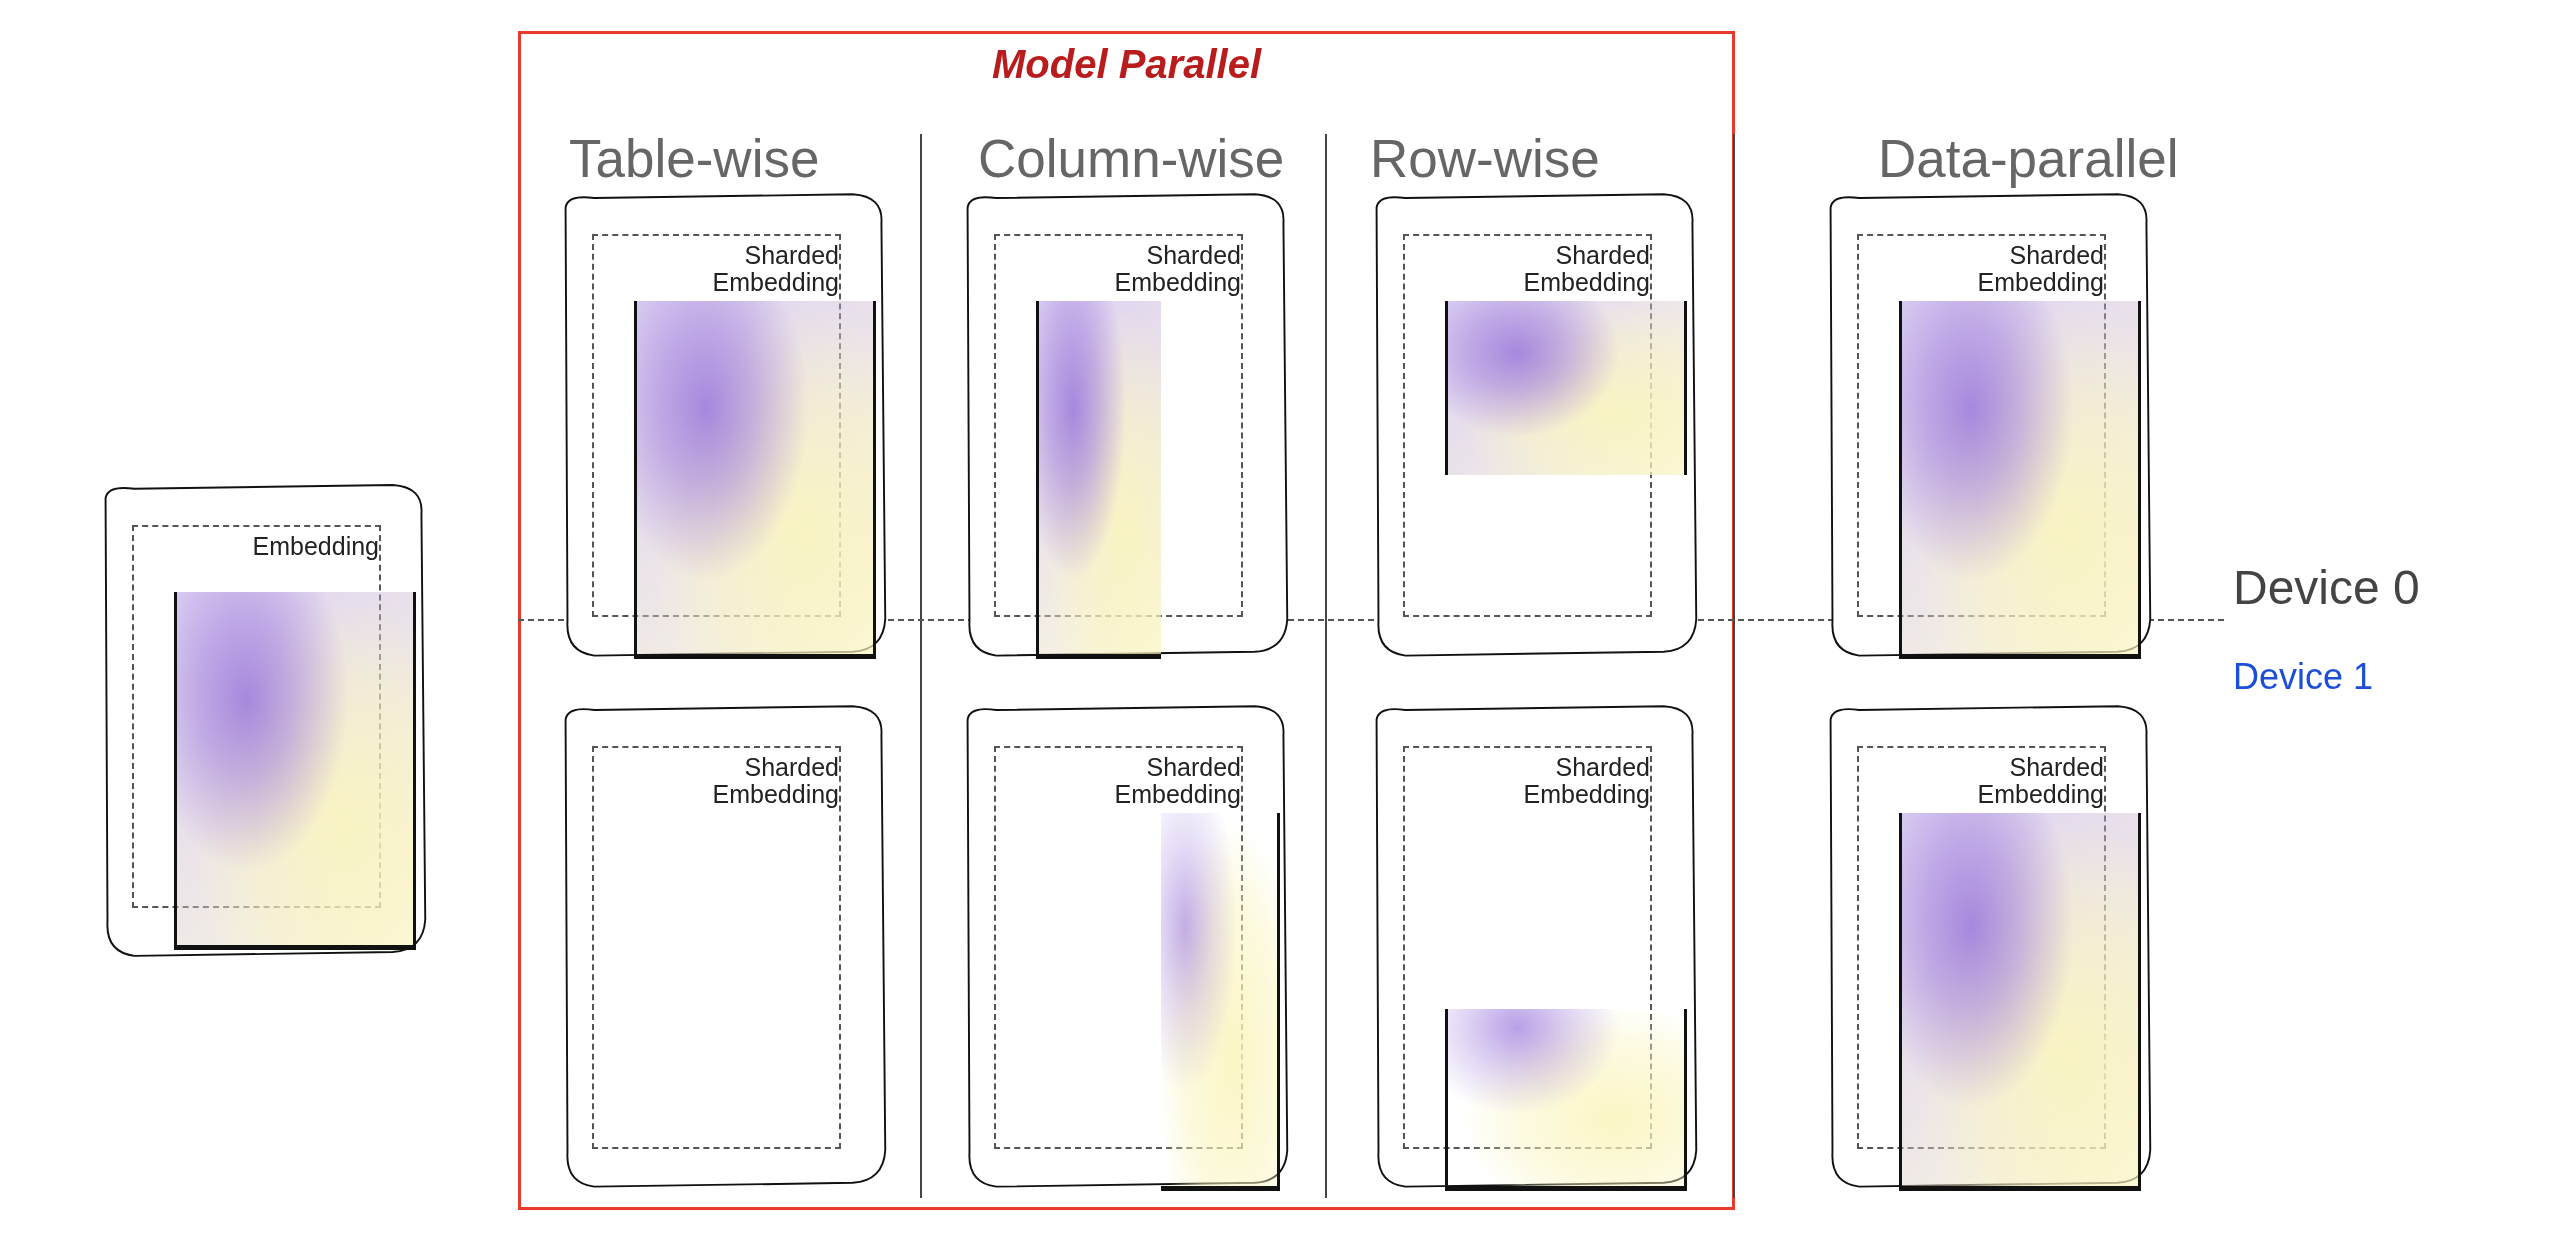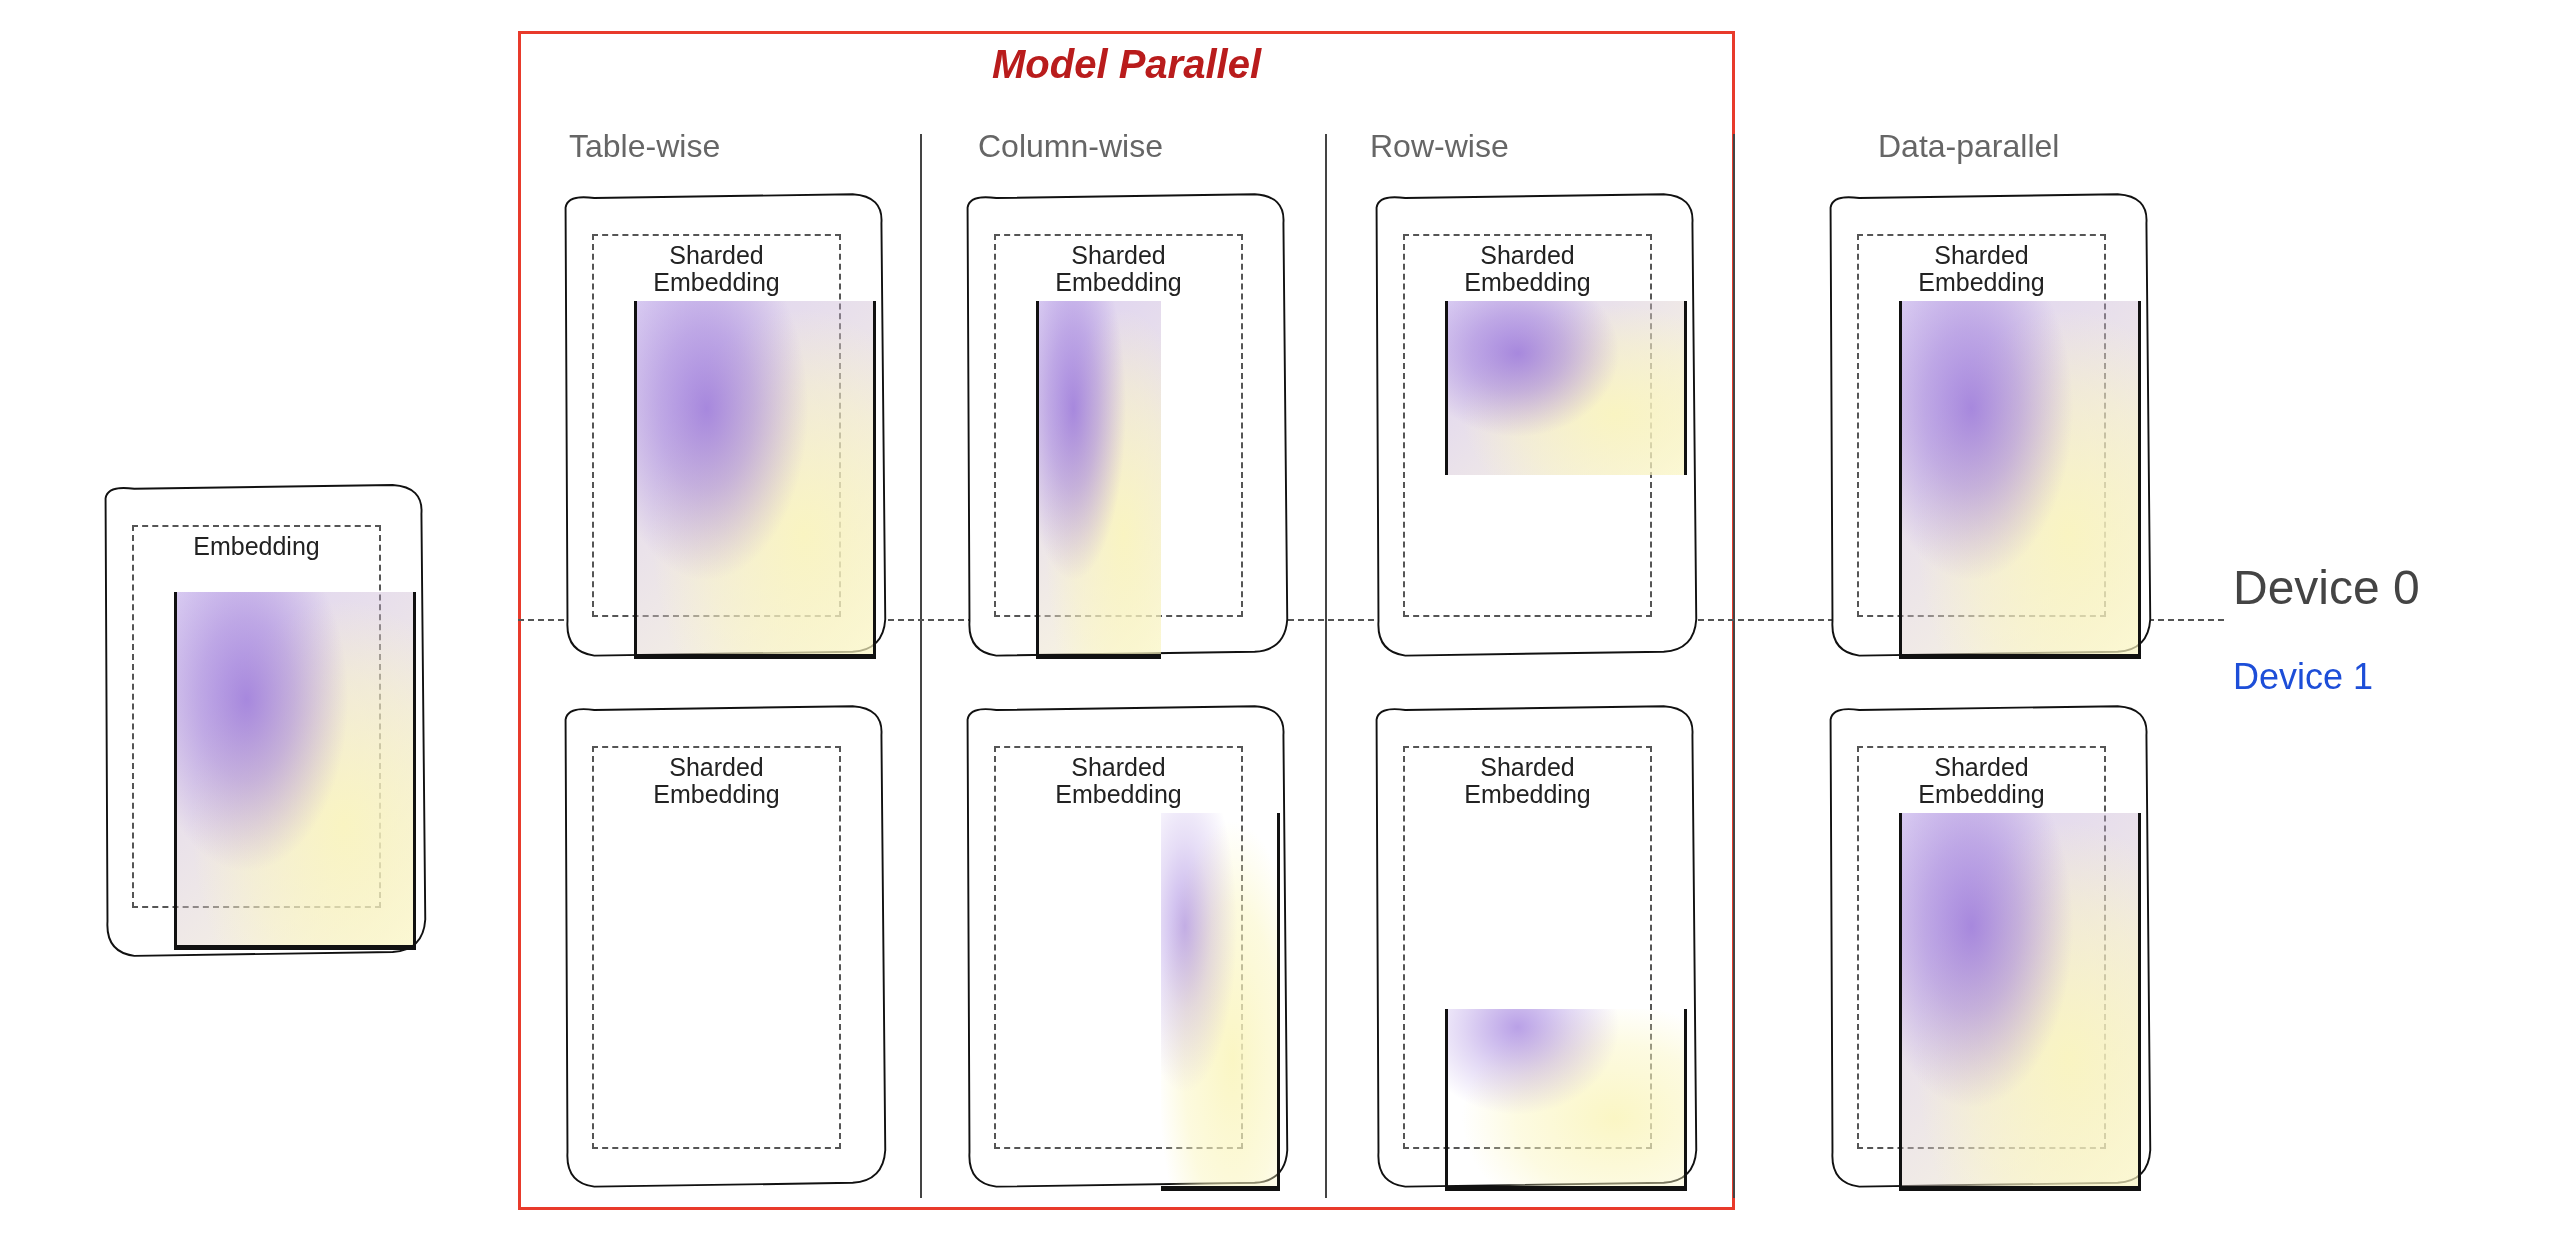--- a/index.html
+++ b/index.html
@@ -28,21 +28,21 @@
   transform: translateX(-50%);
   top: 7.7px;
   font-size: 40px;
   font-weight: 700;
   font-style: italic;
   color: #b91c1c;
 }
 
 .col-header {
   position: absolute;
-  font-size: 32px;
+  font-size: 53px;
   color: #666;
   top: 128px;
 }
 
 .dev0-label { position: absolute; left: 2233px; top: 560px; font-size: 48px; color: #444; }
 .dev1-label { position: absolute; left: 2233px; top: 656px; font-size: 36px; color: #1d4ed8; }
 
 .sep-v {
   position: absolute;
   width: 1.9px;
@@ -82,21 +82,21 @@
   position: absolute;
   border: 2.9px dashed #555;
   left: 36px;
   top: 46px;
   width: 249px;
   height: 383px;
 }
 .dashbox-label {
   position: absolute;
   width: 100%;
-  text-align: center;
+  text-align: right;
   top: 5.8px;
   font-size: 25px;
   line-height: 1.1;
   color: #222;
 }
 .emb {
   position: absolute;
 }
 .emb-bg {
   position: absolute;

